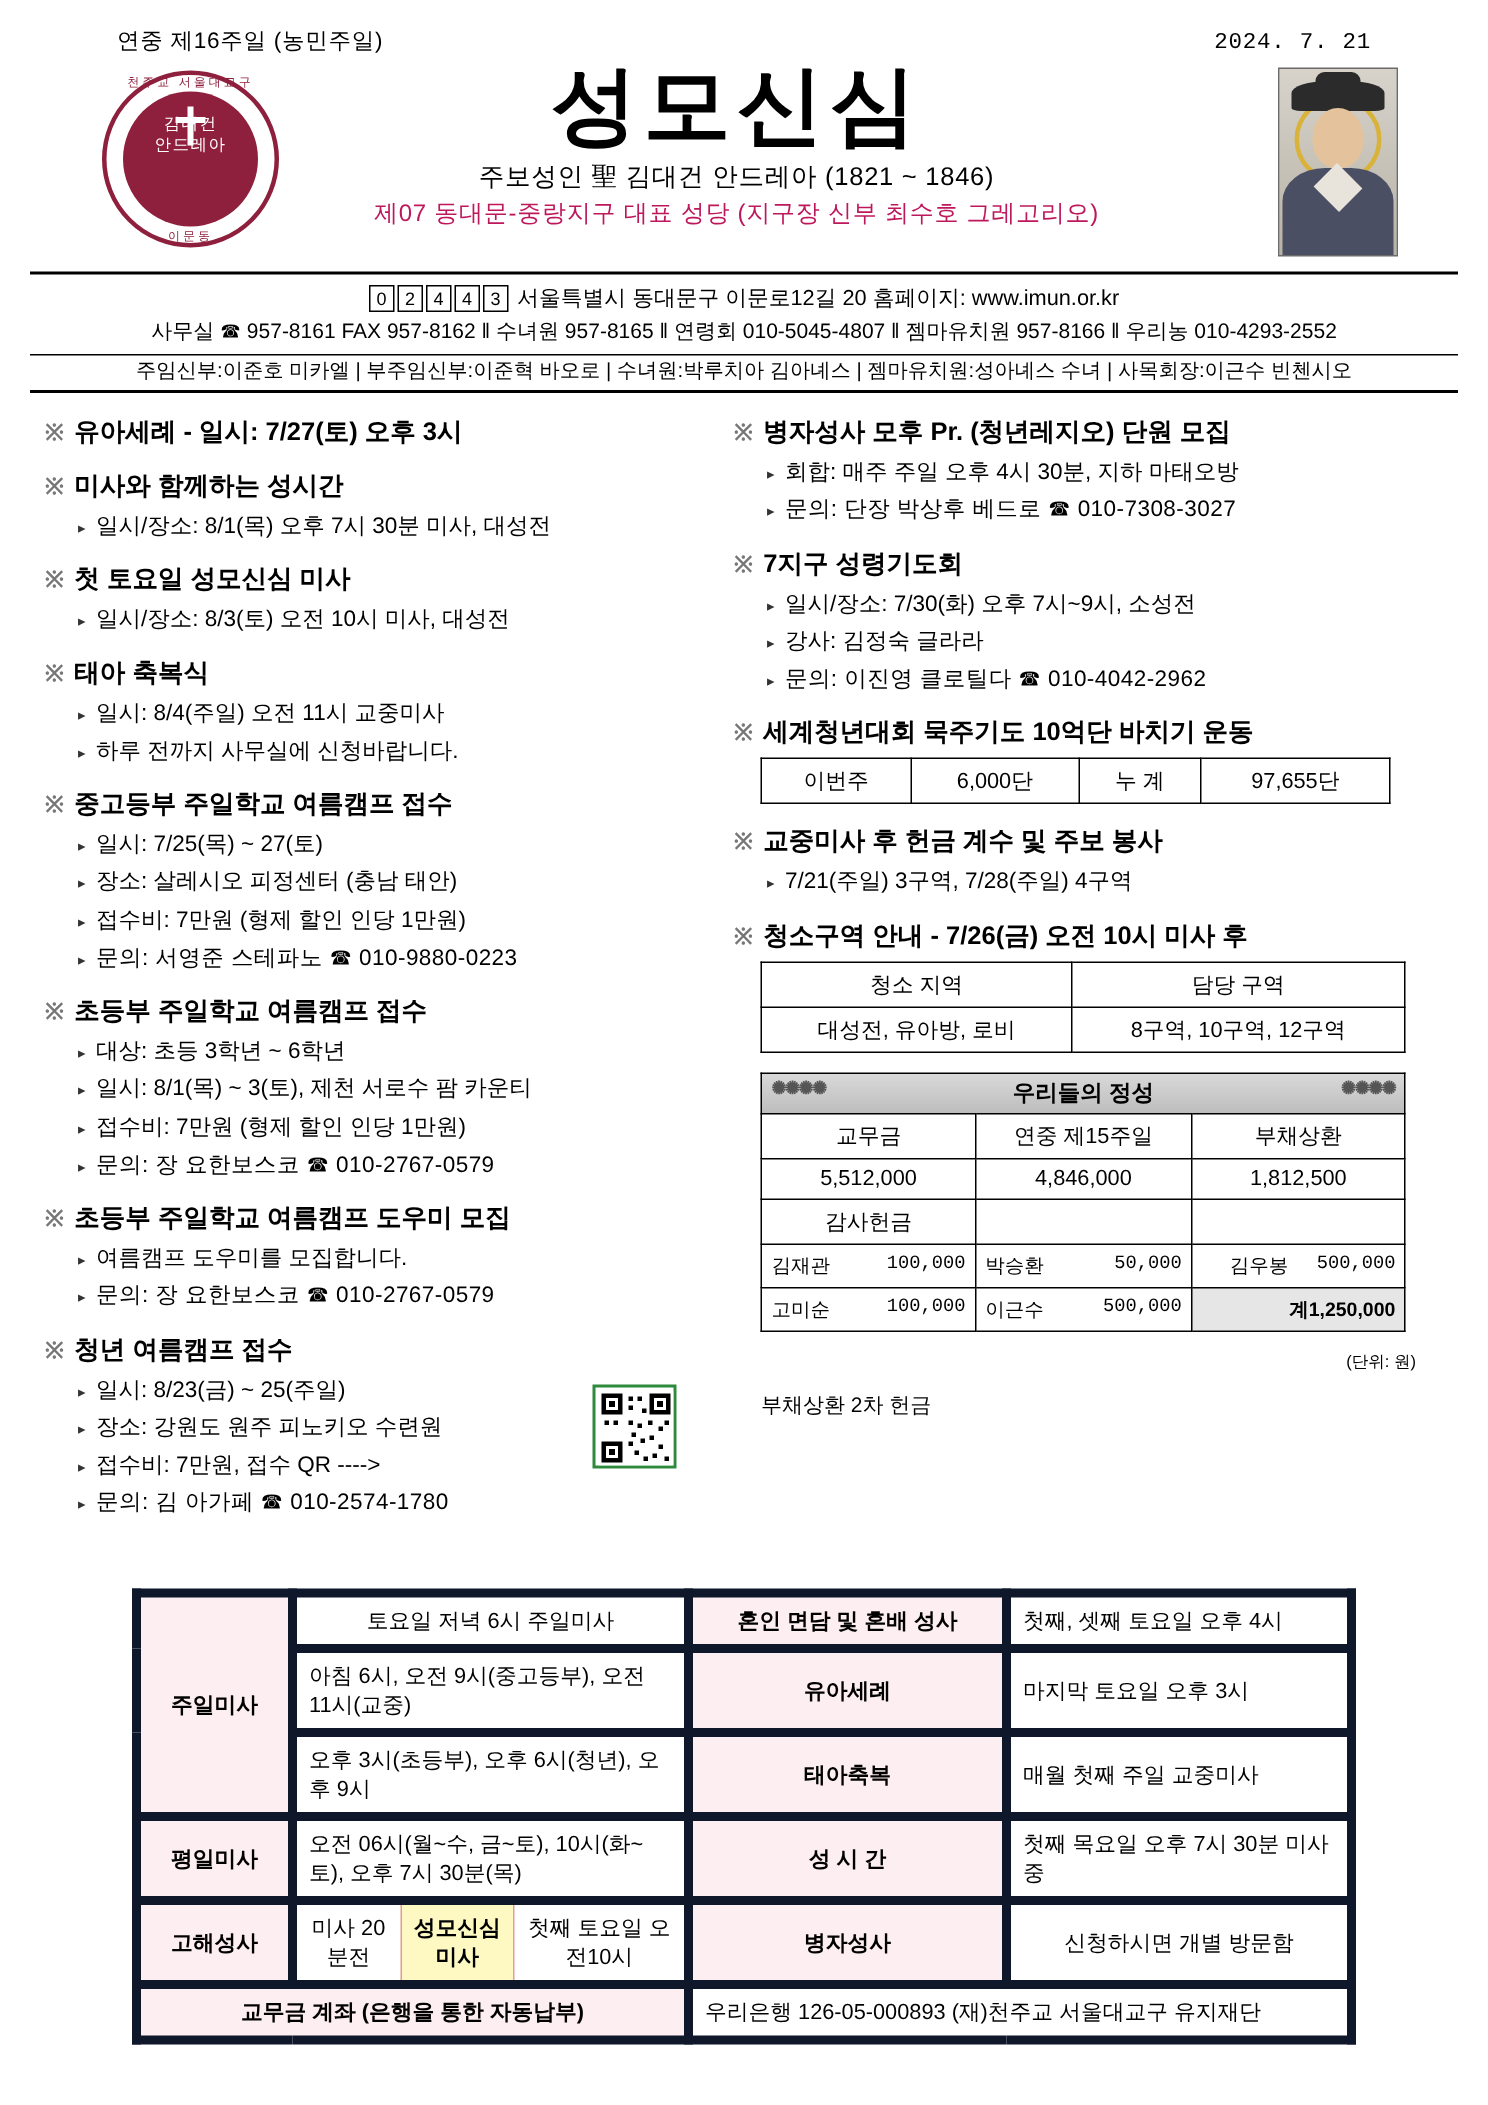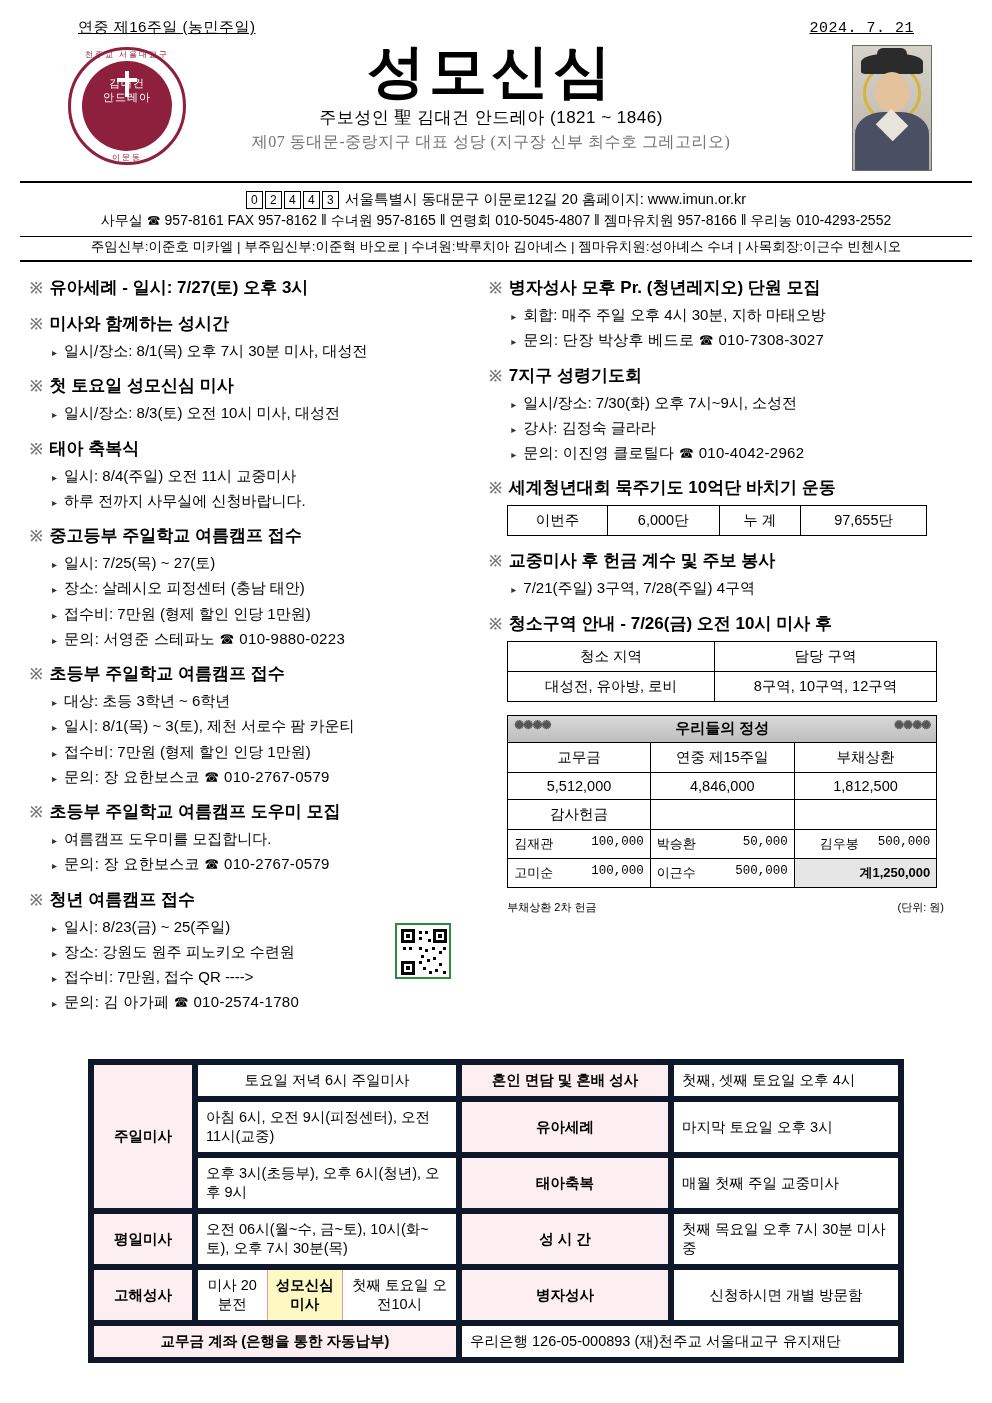--- a/index.html
+++ b/index.html
@@ -22,21 +22,20 @@
     position: relative;
   }
   
   .topline {
     display: flex;
     justify-content: space-between;
     align-items: baseline;
     font-size: 15px;
     letter-spacing: 0.5px;
     padding: 0 58px 0 58px;
-    text-decoration: underline;
   }
   .topline .right { font-family: "Liberation Mono", monospace; font-size: 15px; }
 
   
   .masthead {
     position: relative;
     height: 140px;
     margin-top: 4px;
     border-bottom: 2px solid #000;
   }
@@ -117,23 +116,22 @@
     font-family: "Liberation Sans", sans-serif;
   }
   .patron {
     font-size: 17px;
     margin-top: 4px;
     letter-spacing: 0.5px;
   }
   .district {
     font-size: 16px;
     margin-top: 3px;
-    color: #737373;
+    color: #be185d;
     letter-spacing: 0.5px;
-    font-family: Liberation Serif, serif;
   }
   .portrait {
     position: absolute;
     right: 40px;
     top: 4px;
     width: 78px;
     height: 124px;
     background: linear-gradient(#d7d3cb, #b8b2a6);
     border: 1px solid #6b6b6b;
     overflow: hidden;
@@ -689,38 +687,38 @@
             </td>
             <td class="shade" style="text-align:right;">
               <span class="bold">계</span><span class="bold">1,250,000</span>
             </td>
           </tr>
         </tbody>
           </table>
       </div>
 
       <div style="display:flex; justify-content:space-between; margin:2px 18px 0 18px;">
-        <span style="font-size:11px;">부채상환 2차 헌금</span>
+        <span style="font-size:14px;margin-top:28px;">부채상환 2차 헌금</span>
         <span style="font-size:11px;">(단위: 원)</span>
       </div>
 
     </div>
   </div>
 
   <div class="schedule">
     <table class="sched">
       <tbody>
           <tr>
         <td class="h" rowspan="3" style="width:82px;">주일미사</td>
         <td class="c" style="width:242px;">토요일 저녁 6시 주일미사</td>
         <td class="h" style="width:190px;">혼인 면담 및 혼배 성사</td>
         <td class="l">첫째, 셋째 토요일 오후 4시</td>
       </tr>
       <tr>
-        <td class="l">아침 6시, 오전 9시(피정센터), 오전 11시(교중)</td>
+        <td class="l">아침 6시, 오전 9시(중고등부), 오전 11시(교중)</td>
         <td class="h">유아세례</td>
         <td class="l">마지막 토요일 오후 3시</td>
       </tr>
       <tr>
         <td class="l">오후 3시(초등부), 오후 6시(청년), 오후 9시</td>
         <td class="h">태아축복</td>
         <td class="l">매월 첫째 주일 교중미사</td>
       </tr>
       <tr>
         <td class="h">평일미사</td>

